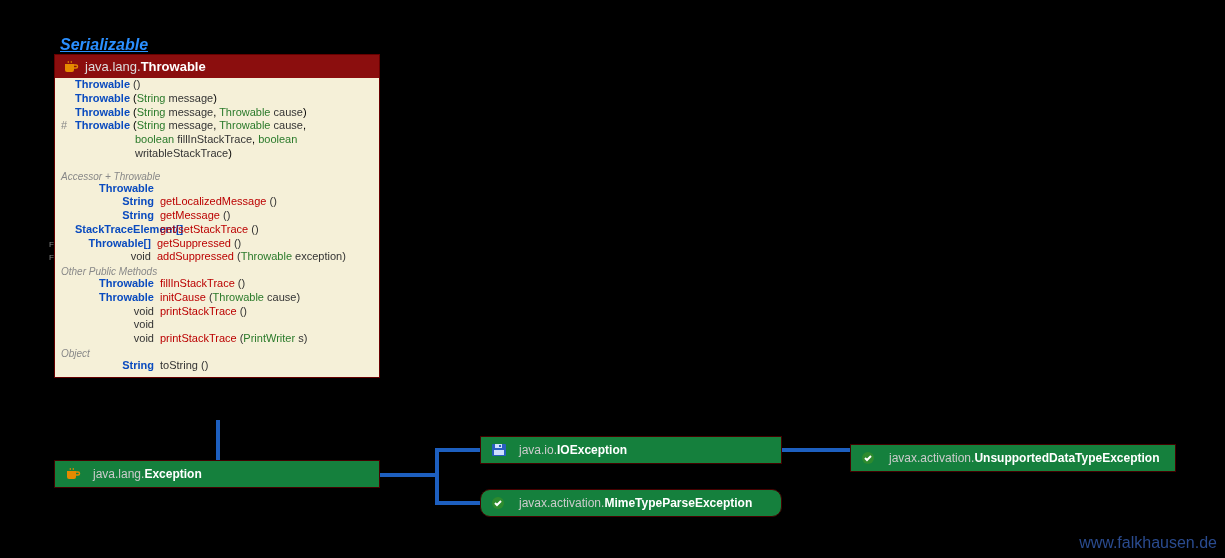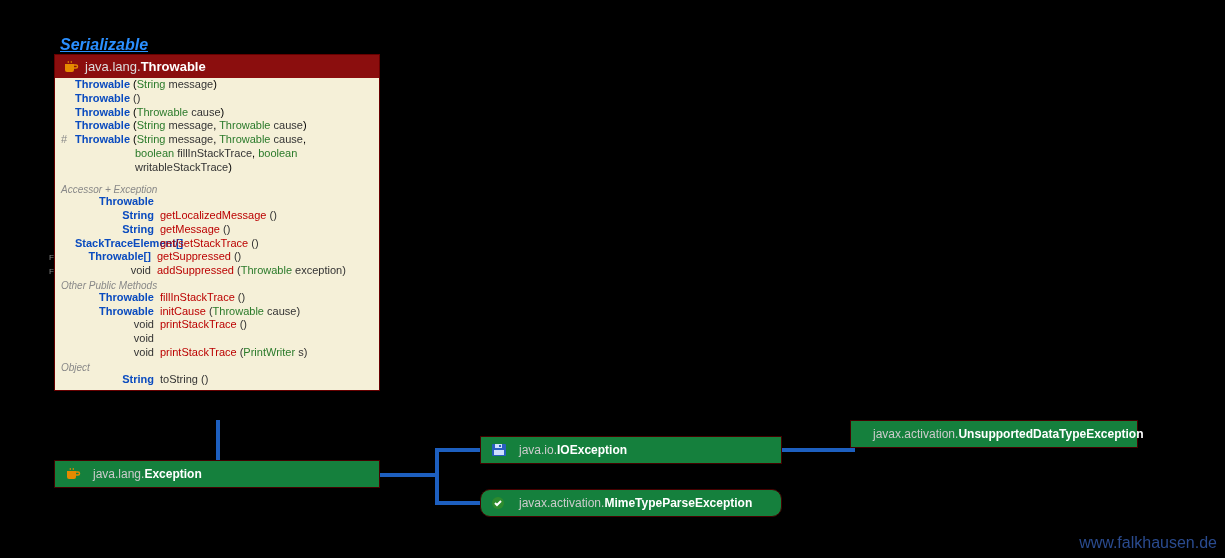--- a/index.html
+++ b/index.html
@@ -111,45 +111,41 @@
           <path fill="none" stroke="#e68a00" stroke-width="1.5" d="M11 5 h2 a1 1 0 0 1 0 3 h-2"></path>
           <path fill="none" stroke="#e68a00" d="M5 1 q1 1 0 2 M8 1 q1 1 0 2"></path>
         </svg>
     </span>
     <span><span class="pkg">java.lang.</span><span class="cls">Throwable</span></span>
   </div>
 
   <div id="ctor-rows">
       <div class="row">
         <span class="vis"></span>
+        <span class="member"><span class="kw-type">Throwable</span> <span class="plain">()</span></span>
+      </div>
+      <div class="row">
+        <span class="vis"></span>
         <span class="member"><span class="kw-type">Throwable</span> (<span class="param-type">String</span> <span class="param-name">message</span>)</span>
-      </div>
-      <div class="row">
-        <span class="vis"></span>
-        <span class="member"><span class="kw-type">Throwable</span> <span class="plain">()</span></span>
-      </div>
-      <div class="row">
-        <span class="vis"></span>
-        <span class="member"><span class="kw-type">Throwable</span> (<span class="param-type">Throwable</span> <span class="param-name">cause</span>)</span>
       </div>
       <div class="row">
         <span class="vis"></span>
         <span class="member"><span class="kw-type">Throwable</span> (<span class="param-type">String</span> <span class="param-name">message</span>, <span class="param-type">Throwable</span> <span class="param-name">cause</span>)</span>
       </div>
       <div class="row">
         <span class="vis">#</span>
         <span class="member"><span class="kw-type">Throwable</span> (<span class="param-type">String</span> <span class="param-name">message</span>, <span class="param-type">Throwable</span> <span class="param-name">cause</span>,</span>
       </div>
       <div class="row">
         <span class="vis"></span>
         <span class="member" style="padding-left:60px;"><span class="param-type">boolean</span> <span class="param-name">fillInStackTrace</span>, <span class="param-type">boolean</span> <span class="param-name">writableStackTrace</span>)</span>
       </div>
     </div>
   <div style="height:8px;"></div>
-  <div class="section-label">Accessor + Exception</div>
+  <div class="section-label">Accessor + Throwable</div>
   <div id="acc-rows">
       <div class="row">
         <span class="vis"></span>
         <span class="rettype kw-type">Throwable</span>
       </div>
       <div class="row">
         <span class="vis"></span>
         <span class="rettype kw-str">String</span>
         <span class="member"><span class="method">getLocalizedMessage</span> <span class="plain">()</span></span>
       </div>
@@ -240,21 +236,21 @@
 <div class="simple-box" style="left:480px; top:489px; width:302px;border-radius:10px;">
   <span class="icon-check">
     <svg viewBox="0 0 16 14">
         <circle cx="7" cy="7" r="6" fill="#2e8b2e"></circle>
         <path d="M4 7 l2 2 l4 -4" stroke="#fff" stroke-width="2" fill="none"></path>
       </svg>
   </span>
   <span><span class="pkg">javax.activation.</span><span class="cls">MimeTypeParseException</span></span>
 </div>
 
-<div class="simple-box" style="left:850px; top:420px; width:288px;">
+<div class="simple-box" style="left:850px; top:444px; width:326px;">
   <span class="icon-check">
     <svg viewBox="0 0 16 14">
         <circle cx="7" cy="7" r="6" fill="#2e8b2e"></circle>
         <path d="M4 7 l2 2 l4 -4" stroke="#fff" stroke-width="2" fill="none"></path>
       </svg>
   </span>
   <span><span class="pkg">javax.activation.</span><span class="cls">UnsupportedDataTypeException</span></span>
 </div>
 
 <div class="watermark">www.falkhausen.de</div>

